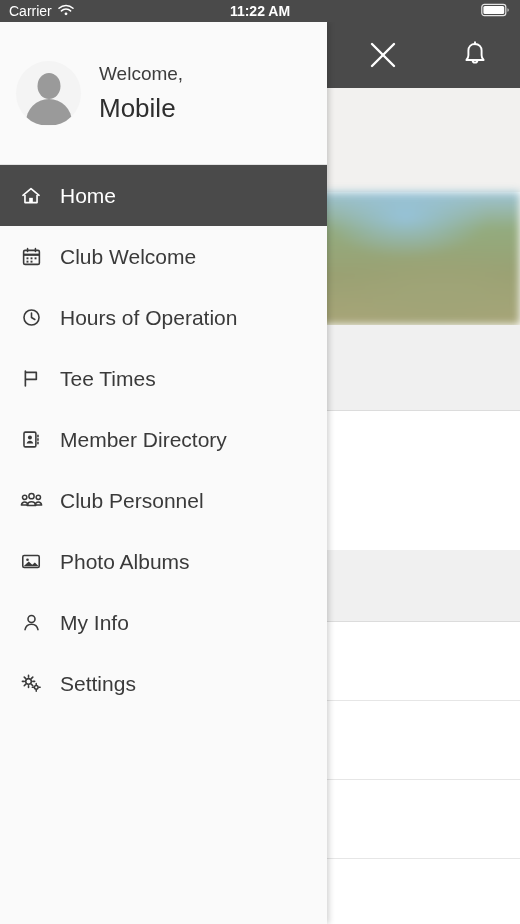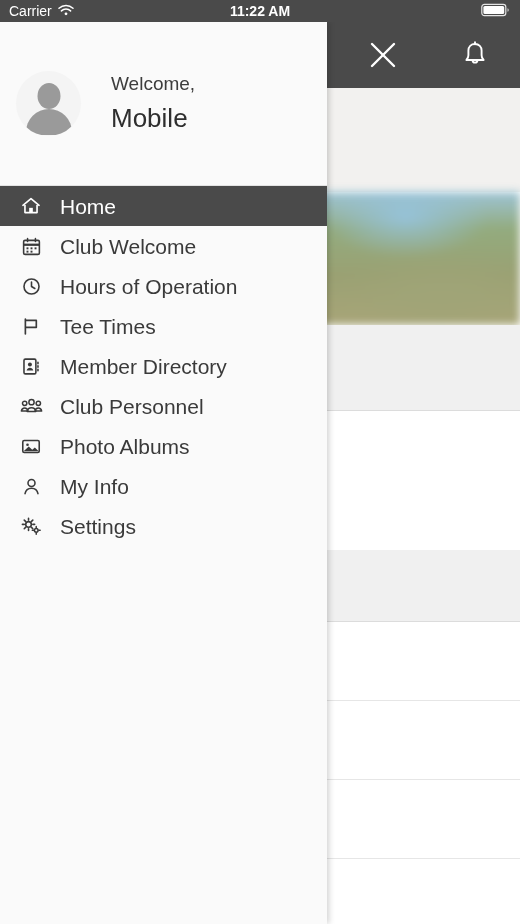--- a/index.html
+++ b/index.html
@@ -125,26 +125,25 @@
   #drawer {
     position: absolute;
     top: 22px; left: 0;
     width: 327px; height: 902px;
     background: #fafafa;
     z-index: 20;
     box-shadow: 2px 0 6px rgba(0,0,0,.18);
     overflow: hidden;
   }
   .profile {
-    height: 164px;
+    height: 143px;
     display: flex;
     align-items: center;
     padding-left: 16px;
     border-bottom: 1px solid #e3e3e3;
-    gap: 12px;
   }
   .avatar {
     width: 65px; height: 65px;
     border-radius: 50%;
     background: #f4f4f4;
     position: relative;
     flex: 0 0 65px;
     overflow: hidden;
   }
   .avatar .head {
@@ -159,21 +158,21 @@
     width: 46px; height: 26px;
     border-radius: 23px 23px 0 0;
     background: #9a9a9a;
   }
   .profile-text { margin-left: 18px; }
   .welcome { font-size: 19px; color: #3d3d3d; }
   .username { font-size: 26px; color: #2e2e2e; margin-top: 8px; }
 
   .menu { padding-top: 0; }
   .menu-item {
-    height: 40px;
+    height: 61px;
     display: flex;
     align-items: center;
     padding-left: 18px;
     color: #3a3a3a;
     font-size: 21px;
   }
   .menu-item.active {
     background: #4a4a4a;
     color: #ffffff;
   }

